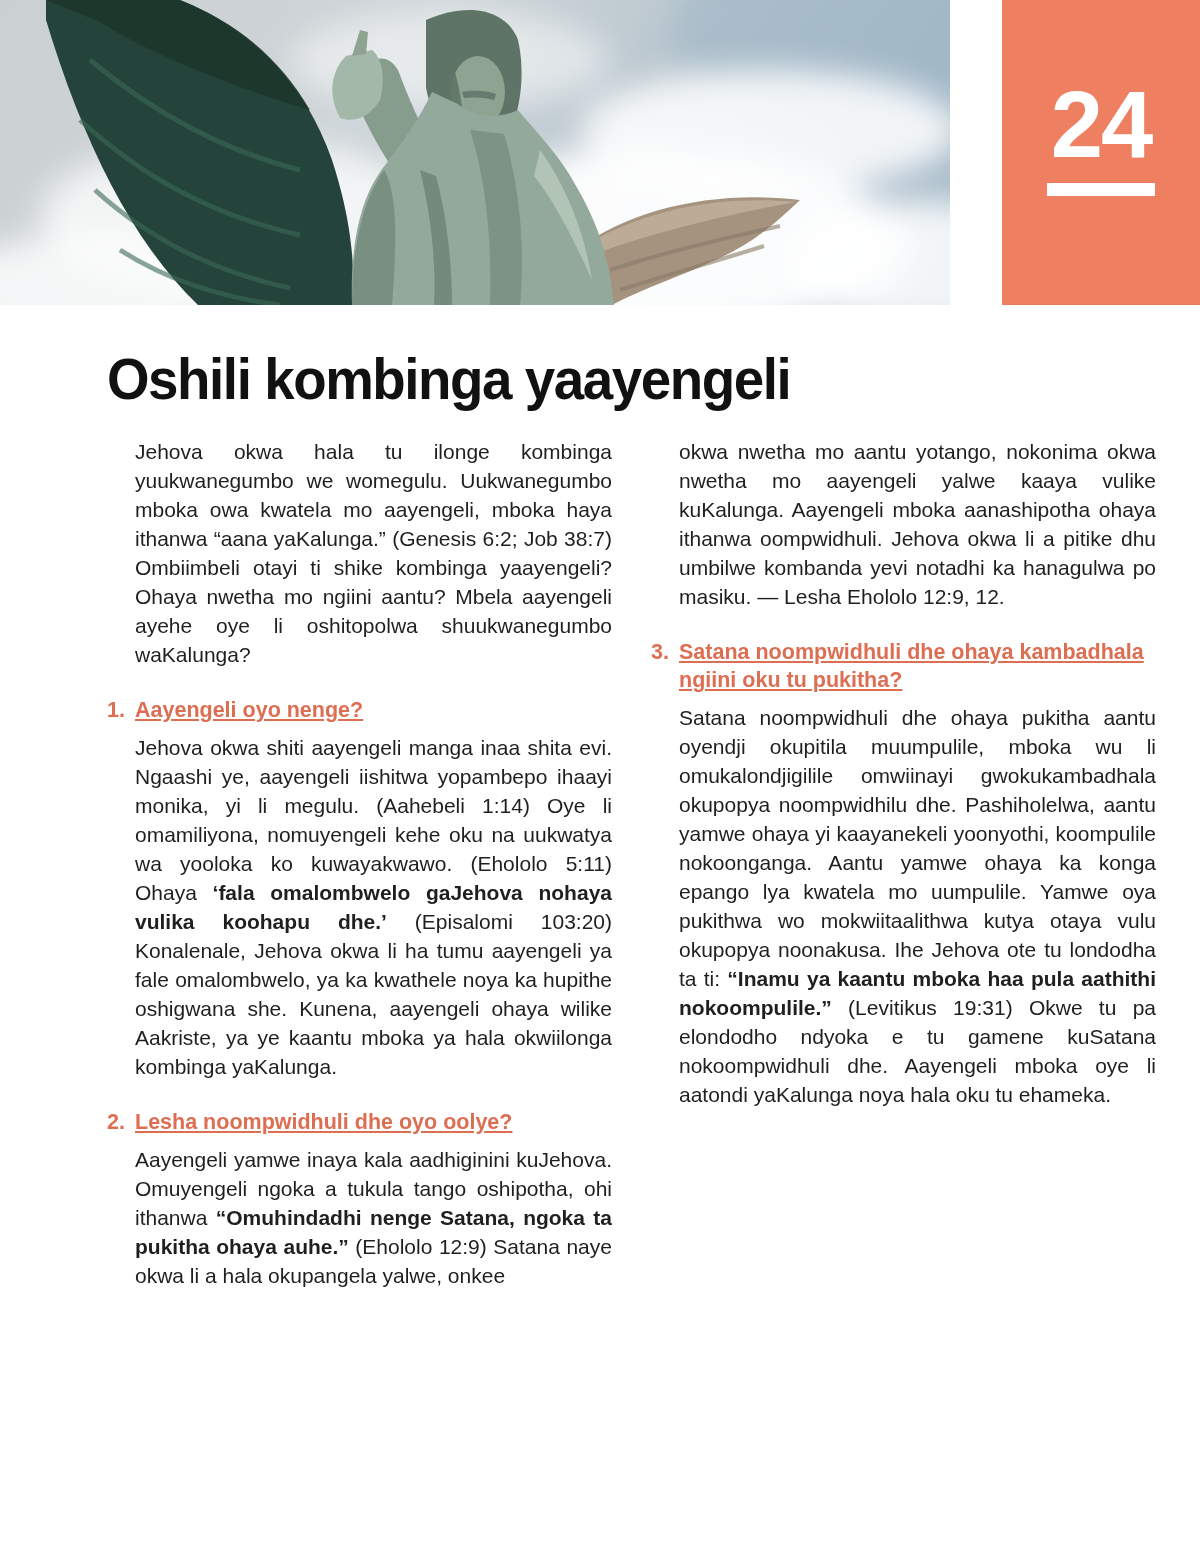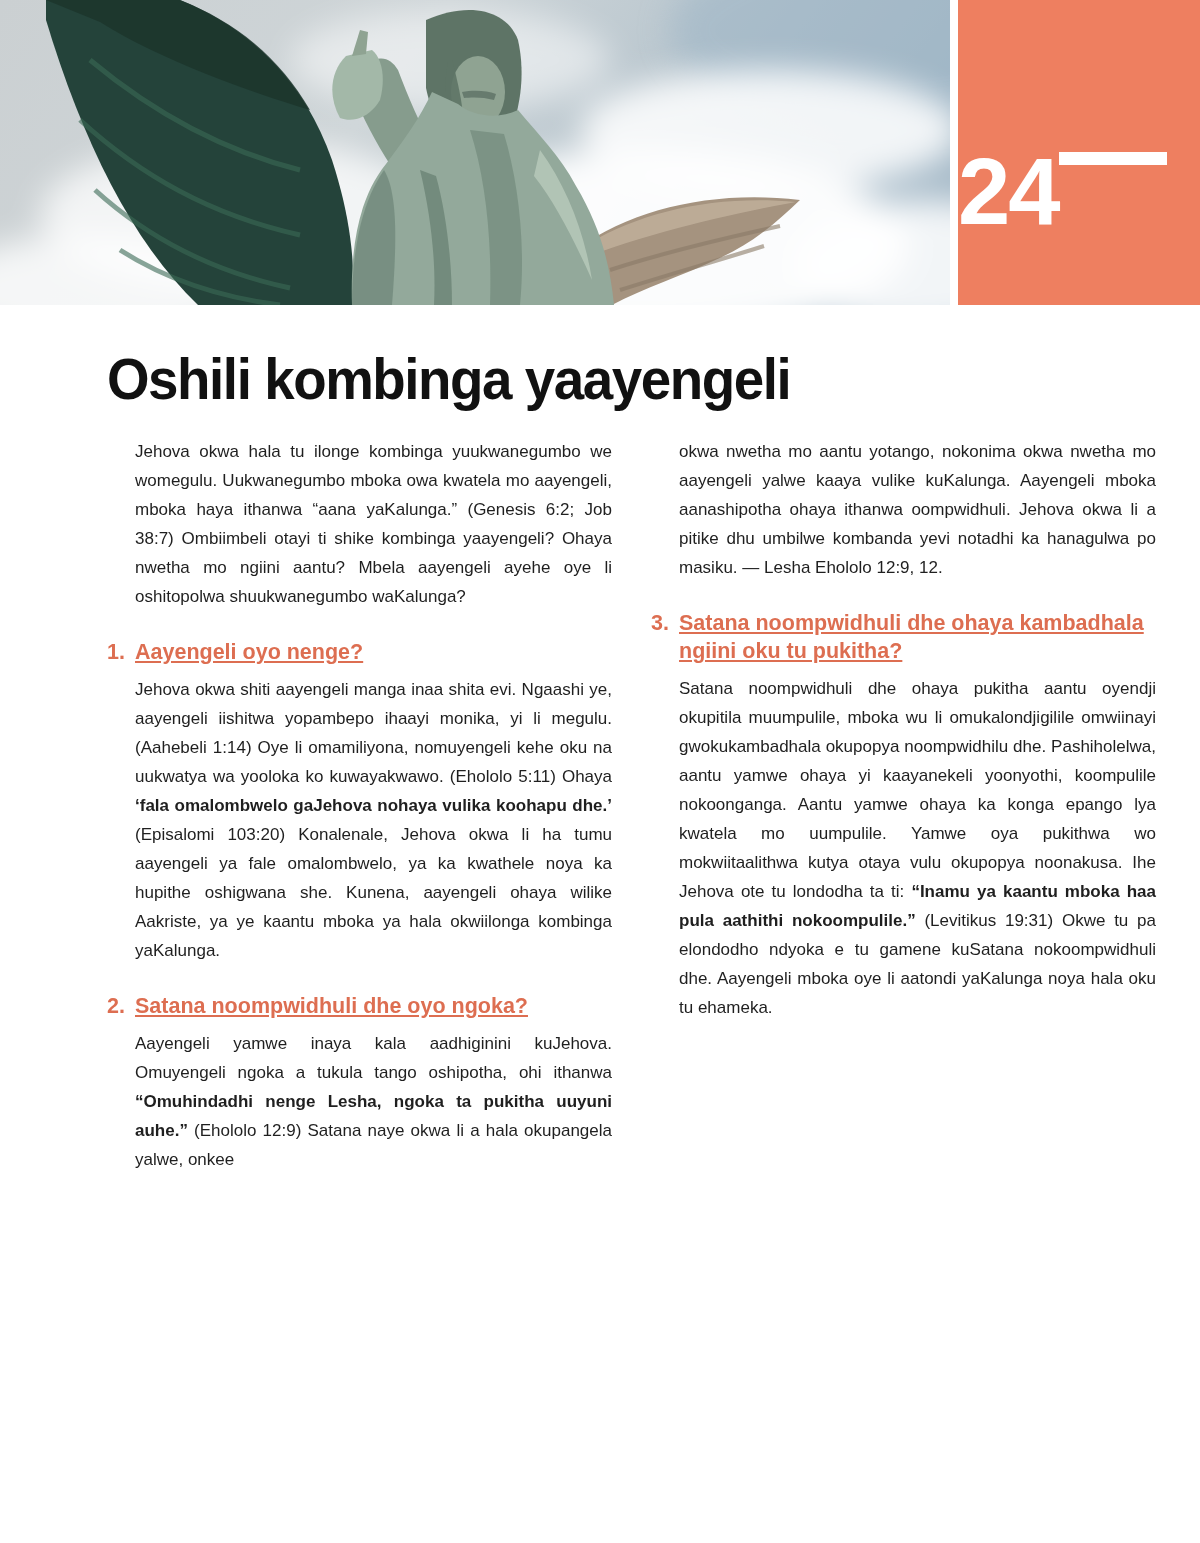--- a/index.html
+++ b/index.html
@@ -12,21 +12,21 @@
     overflow:hidden;
   }
   
   .hero{display:flex;width:1200px;height:305px;}
   .hero-photo{width:950px;height:305px;flex:0 0 auto;overflow:hidden;}
   .hero-photo svg{display:block;}
   .hero-gap{width:8px;flex:0 0 auto;background:#ffffff;}
   .lesson-badge{
     flex:1 1 auto;height:305px;
     background:var(--badge-bg,#ee7f60);
-    display:flex;flex-direction:row;align-items:center;
+    display:flex;flex-direction:column;align-items:center;margin-left:44px;
   }
   .lesson-number{
     margin-top:78px;
     font-size:94px;line-height:1;font-weight:700;
     letter-spacing:-2px;
     color:var(--number-color,#ffffff);
   }
   .lesson-underline{
     width:108px;height:13px;margin-top:11px;
     background:var(--number-color,#ffffff);
@@ -38,21 +38,21 @@
     font-size:57px;line-height:1.05;font-weight:700;
     letter-spacing:-1.5px;color:#111111;
     transform:scaleX(0.96);transform-origin:left center;
     white-space:nowrap;
   }
   
   .columns{display:flex;gap:39px;align-items:flex-start;}
   .col{width:505px;flex:0 0 auto;}
   .body-text{
     margin:0 0 0 28px;
-    font-size:17px;line-height:29px;
+    font-size:21px;line-height:29px;
     text-align:justify;
   }
   .body-text b{font-weight:700;}
   .section-heading{
     display:flex;
     margin:27px 0 9px 0;
     font-size:21.5px;line-height:28px;font-weight:700;
     color:var(--heading-color,#dd6e51);
   }
   .section-heading .num{width:28px;flex:0 0 auto;}
@@ -140,23 +140,23 @@
         <p class="body-text">Jehova okwa hala tu ilonge kombinga yuukwanegumbo we womegulu. Uukwanegumbo mboka owa kwatela mo aayengeli, mboka haya ithanwa “aana yaKalunga.” (Genesis 6:2; Job 38:7) Ombiimbeli otayi ti shike kombinga yaayengeli? Ohaya nwetha mo ngiini aantu? Mbela aayengeli ayehe oye li oshitopolwa shuukwanegumbo waKalunga?</p>
 
         <h2 class="section-heading">
           <span class="num">1.</span>
           <span class="txt">Aayengeli oyo nenge?</span>
         </h2>
         <p class="body-text">Jehova okwa shiti aayengeli manga inaa shita evi. Ngaashi ye, aayengeli iishitwa yopambepo ihaayi monika, yi li megulu. (Aahebeli 1:14) Oye li omamiliyona, nomuyengeli kehe oku na uukwatya wa yooloka ko kuwayakwawo. (Ehololo 5:11) Ohaya <b>‘fala omalombwelo gaJehova nohaya vulika koohapu dhe.’</b> (Episalomi 103:20) Konalenale, Jehova okwa li ha tumu aayengeli ya fale omalombwelo, ya ka kwathele noya ka hupithe oshigwana she. Kunena, aayengeli ohaya wilike Aakriste, ya ye kaantu mboka ya hala okwiilonga kombinga yaKalunga.</p>
 
         <h2 class="section-heading">
           <span class="num">2.</span>
-          <span class="txt">Satana noompwidhuli dhe oyo ngoka?</span>
+          <span class="txt">Lesha noompwidhuli dhe oyo oolye?</span>
         </h2>
-        <p class="body-text">Aayengeli yamwe inaya kala aadhiginini kuJehova. Omuyengeli ngoka a tukula tango oshipotha, ohi ithanwa <b>“Omuhindadhi nenge Lesha, ngoka ta pukitha uuyuni auhe.”</b> (Ehololo 12:9) Satana naye okwa li a hala okupangela yalwe, onkee</p>
+        <p class="body-text">Aayengeli yamwe inaya kala aadhiginini kuJehova. Omuyengeli ngoka a tukula tango oshipotha, ohi ithanwa <b>“Omuhindadhi nenge Satana, ngoka ta pukitha ohaya auhe.”</b> (Ehololo 12:9) Satana naye okwa li a hala okupangela yalwe, onkee</p>
       </div>
 
       <div class="col">
         <p class="body-text">okwa nwetha mo aantu yotango, nokonima okwa nwetha mo aayengeli yalwe kaaya vulike kuKalunga. Aayengeli mboka aanashipotha ohaya ithanwa oompwidhuli. Jehova okwa li a pitike dhu umbilwe kombanda yevi notadhi ka hanagulwa po masiku. — Lesha Ehololo 12:9, 12.</p>
 
         <h2 class="section-heading">
           <span class="num">3.</span>
           <span class="txt">Satana noompwidhuli dhe ohaya kambadhala ngiini oku tu pukitha?</span>
         </h2>
         <p class="body-text">Satana noompwidhuli dhe ohaya pukitha aantu oyendji okupitila muumpulile, mboka wu li omukalondjigilile omwiinayi gwokukambadhala okupopya noompwidhilu dhe. Pashiholelwa, aantu yamwe ohaya yi kaayanekeli yoonyothi, koompulile nokoonganga. Aantu yamwe ohaya ka konga epango lya kwatela mo uumpulile. Yamwe oya pukithwa wo mokwiitaalithwa kutya otaya vulu okupopya noonakusa. Ihe Jehova ote tu londodha ta ti: <b>“Inamu ya kaantu mboka haa pula aathithi nokoompulile.”</b> (Levitikus 19:31) Okwe tu pa elondodho ndyoka e tu gamene kuSatana nokoompwidhuli dhe. Aayengeli mboka oye li aatondi yaKalunga noya hala oku tu ehameka.</p>

